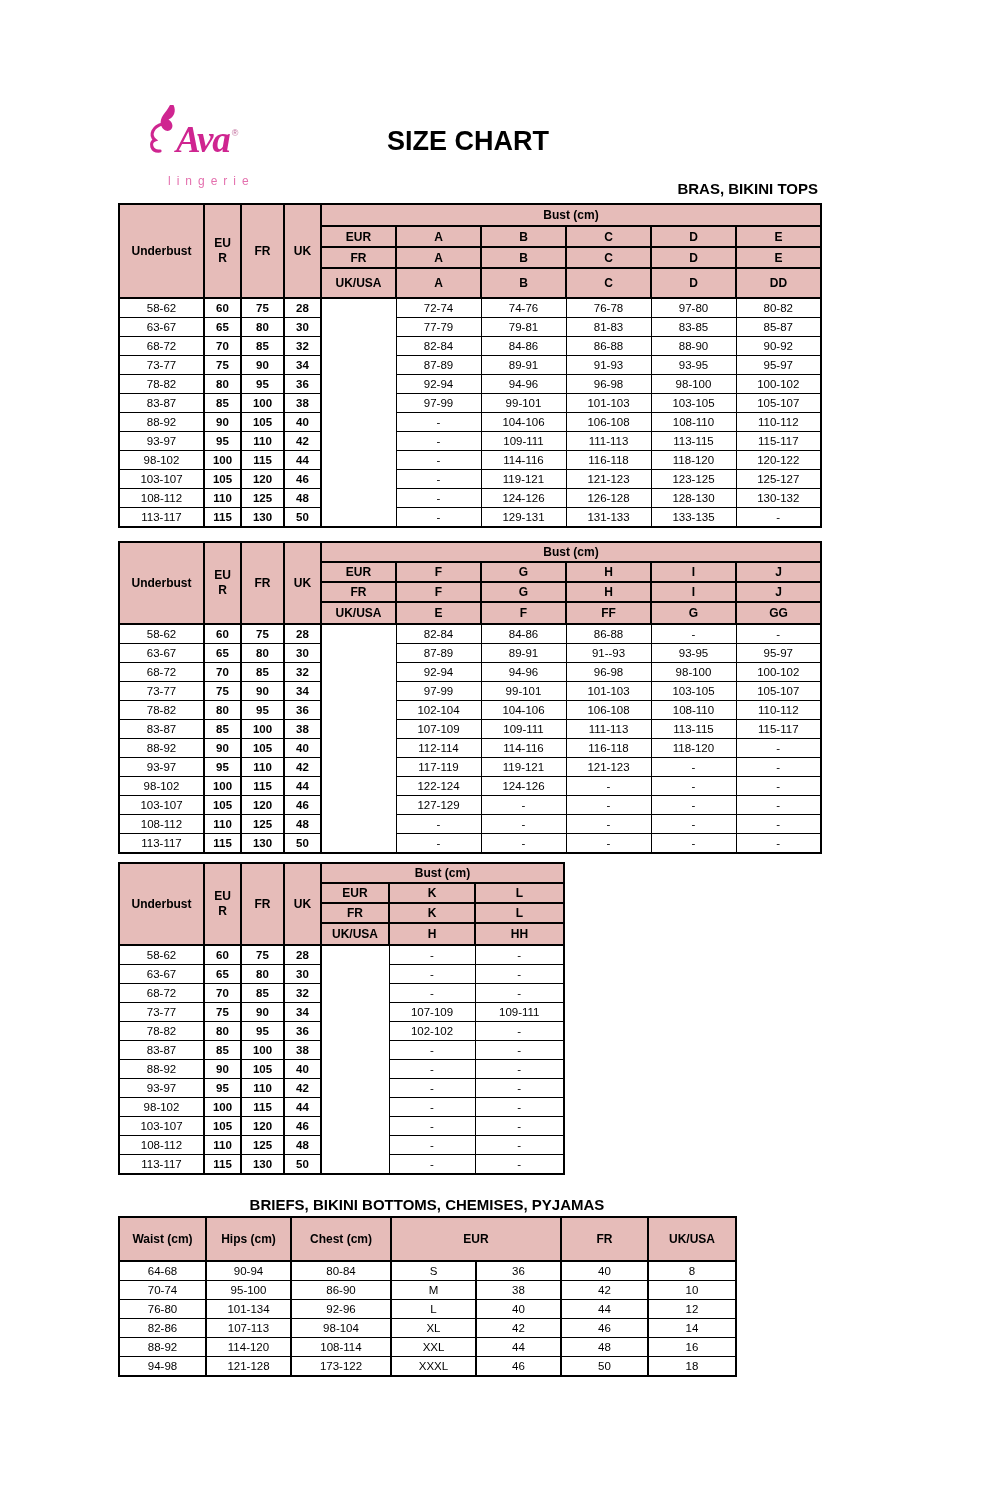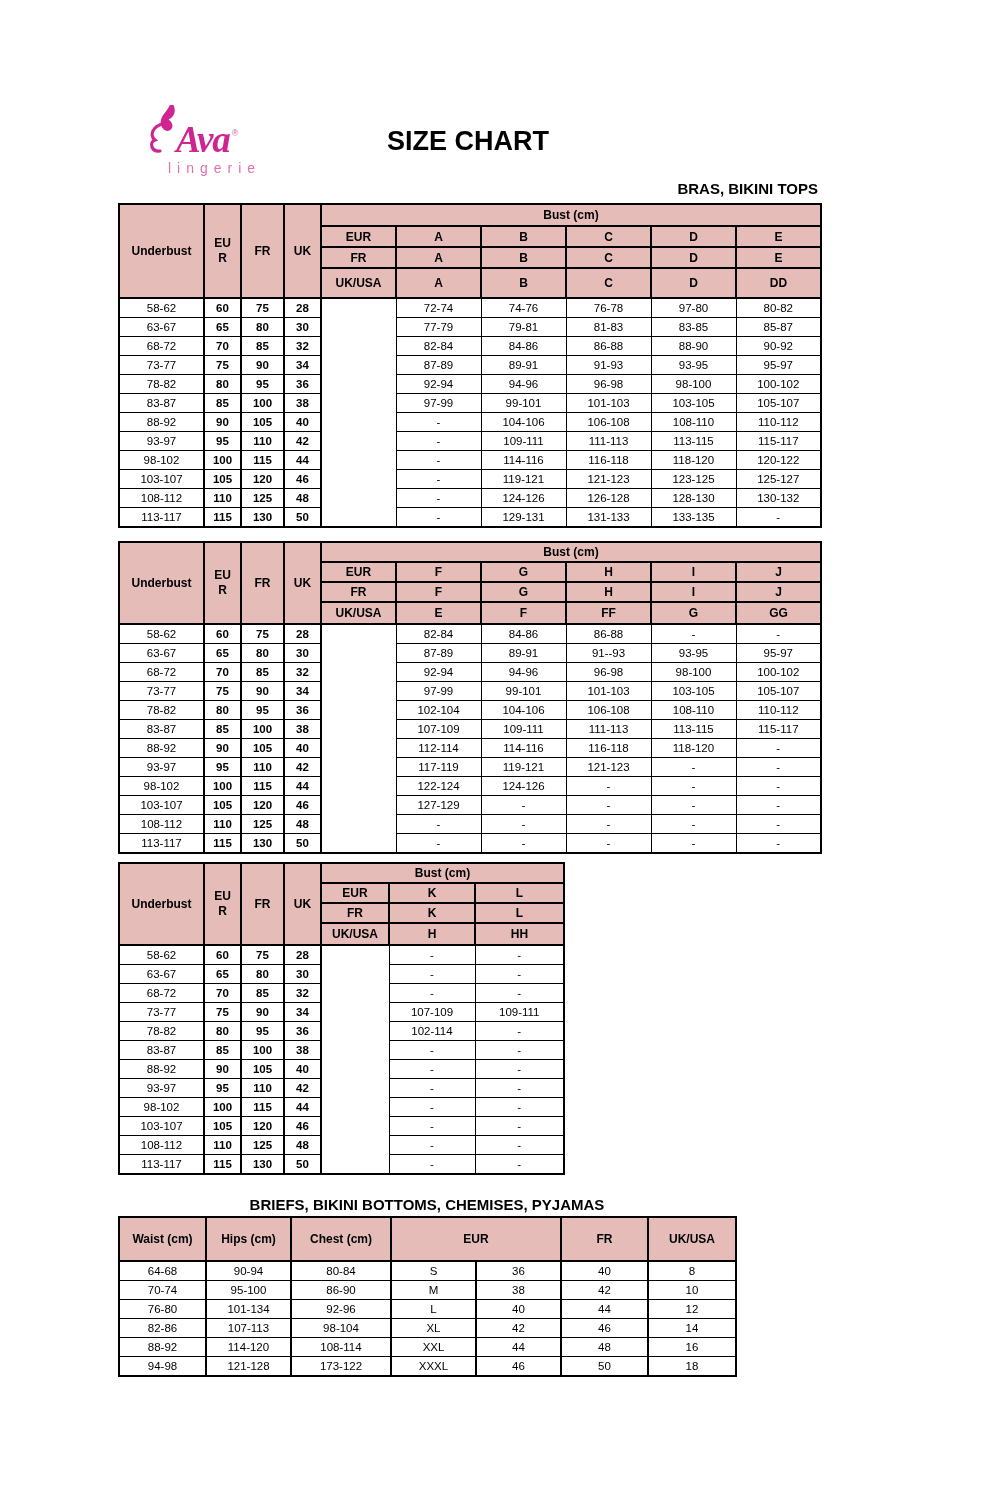--- a/index.html
+++ b/index.html
@@ -5,21 +5,21 @@
   html,body{margin:0;padding:0;}
   body{background:#fff;font-family:"Liberation Sans", sans-serif;color:#000;}
   .page{position:relative;width:1000px;height:1500px;background:#ffffff;overflow:hidden;}
 
   
   .logo{position:absolute;left:146px;top:104px;width:130px;height:64px;}
   .logo-row{display:flex;align-items:flex-end;}
   .brand-name{font-family:"Liberation Serif", serif;font-style:italic;font-weight:bold;
     font-size:37px;line-height:40px;color:#cf2590;letter-spacing:-1px;}
   .reg-mark{font-size:9px;color:#c06a9a;vertical-align:top;position:relative;top:-22px;left:2px;}
-  .brand-tagline{font-size:14px;letter-spacing:6px;color:#e470ae;margin-left:22px;margin-top:0px;}
+  .brand-tagline{font-size:12px;letter-spacing:6px;color:#e470ae;margin-left:22px;margin-top:14px;}
 
   
   .page-title{position:absolute;top:126px;left:118px;width:700px;text-align:center;
     font-size:27px;font-weight:bold;letter-spacing:0px;}
   .bras-title{position:absolute;top:180px;left:118px;width:700px;text-align:right;
     font-size:15px;font-weight:bold;}
   .briefs-title{position:absolute;top:1196px;left:118px;width:618px;text-align:center;
     font-size:15px;font-weight:bold;}
 
   
@@ -496,21 +496,21 @@
           <td class="c-fr bold">90</td>
           <td class="c-uk bold">34</td>
           <td class="c-val">107-109</td>
           <td class="c-val">109-111</td>
         </tr>
         <tr>
           <td class="c-underbust">78-82</td>
           <td class="c-eur bold">80</td>
           <td class="c-fr bold">95</td>
           <td class="c-uk bold">36</td>
-          <td class="c-val">102-114</td>
+          <td class="c-val">102-102</td>
           <td class="c-val">-</td>
         </tr>
         <tr>
           <td class="c-underbust">83-87</td>
           <td class="c-eur bold">85</td>
           <td class="c-fr bold">100</td>
           <td class="c-uk bold">38</td>
           <td class="c-val">-</td>
           <td class="c-val">-</td>
         </tr>

